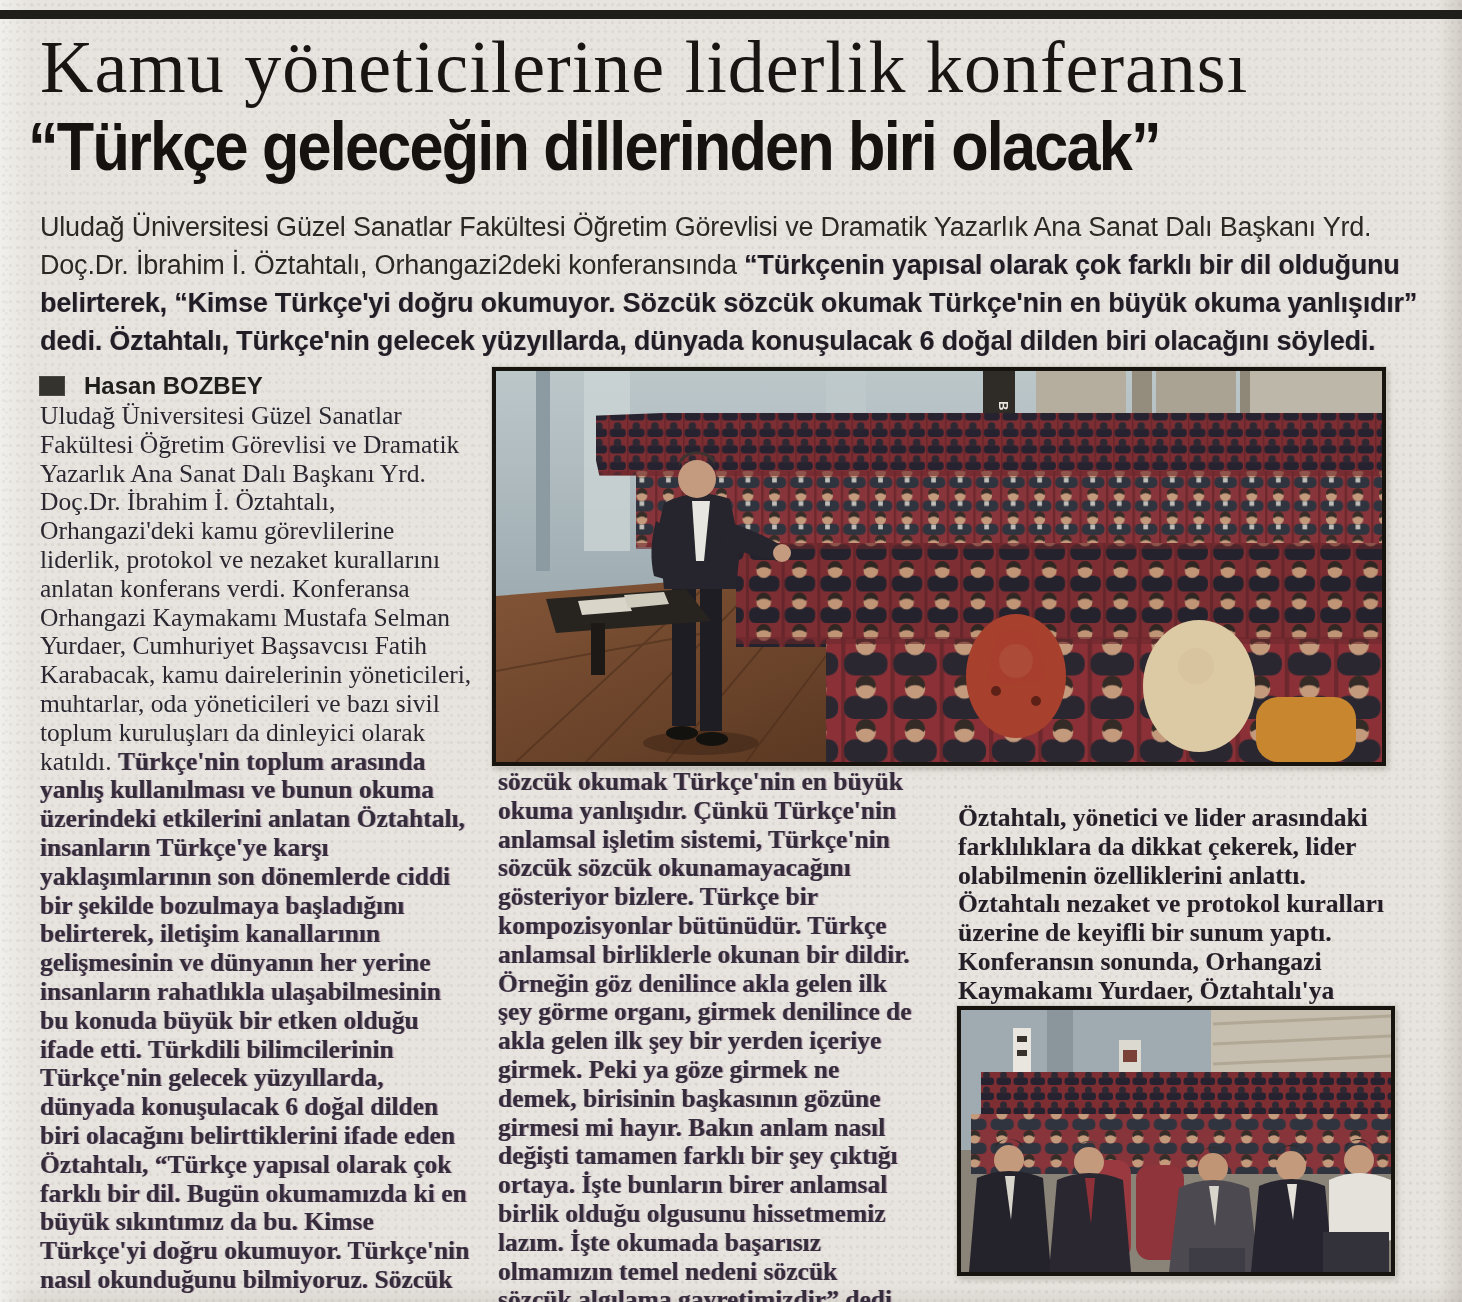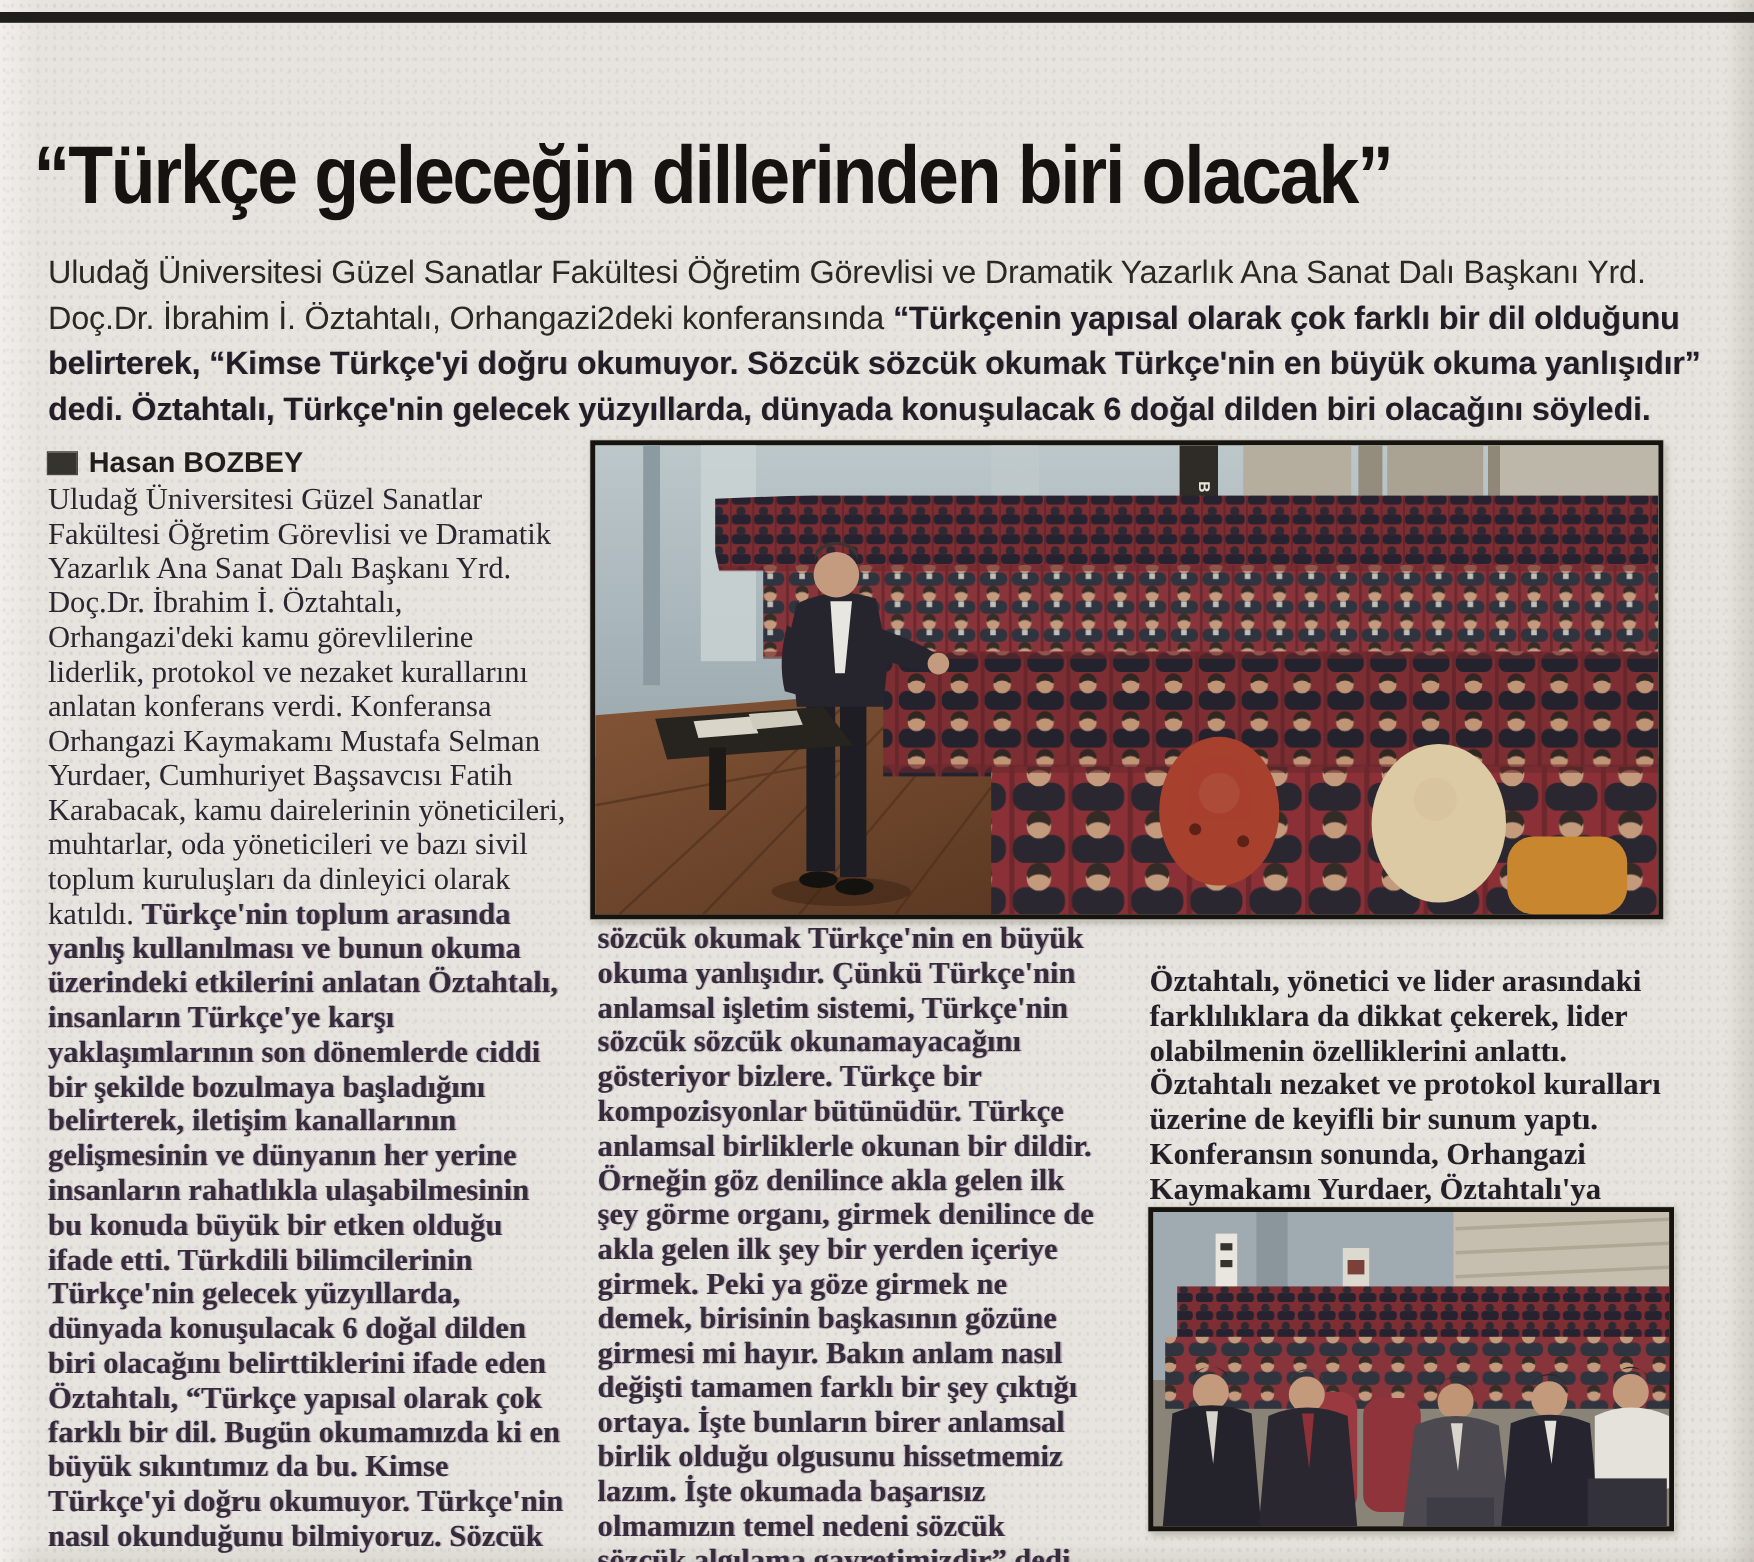--- a/index.html
+++ b/index.html
@@ -27,21 +27,21 @@
     font-family:"Liberation Sans", sans-serif;font-weight:700;
     font-size:68px;line-height:80px;color:#15120f;letter-spacing:-2px;
     transform:scaleX(.90);transform-origin:left center;white-space:nowrap;
   }
   .lead{
     position:absolute;left:40px;top:208px;width:1398px;margin:0;
     font-family:"Liberation Sans", sans-serif;font-size:27px;line-height:38px;
     color:#2b2824;letter-spacing:-0.2px;
   }
   .lead b{color:#211d25;text-shadow:0.7px 0 0 rgba(90,50,95,.30);}
-  .byline{position:absolute;left:40px;top:372px;display:flex;align-items:center;gap:10px;text-align:right;}
+  .byline{position:absolute;left:40px;top:372px;display:flex;align-items:center;gap:20px;text-align:right;}
   .byline-square{width:24px;height:18px;background:#35332e;outline:1px solid #4a4840;}
   .byline-name{font-family:"Liberation Sans", sans-serif;font-weight:700;font-size:24px;color:#201e1b;}
   .col{
     position:absolute;font-family:"Liberation Serif", serif;
     font-size:25.5px;line-height:28.8px;text-align:left;
   }
   .col1{left:40px;top:402px;width:432px;color:#2a2730;}
   .col2{left:498px;top:768px;width:416px;}
   .col3{left:958px;top:804px;width:428px;}
   .smudge{
@@ -60,20 +60,21 @@
   .photo-small{left:957px;top:1006px;width:430px;height:262px;}
   .photo svg{display:block;}
 </style>
 </head>
 <body>
 
 <div class="page">
 
   <div class="top-rule"></div>
 
+  <h1 class="kicker">Kamu yöneticilerine liderlik konferansı</h1>
 
   <h2 class="mainhead">“Türkçe geleceğin dillerinden biri olacak”</h2>
 
   <p class="lead"><span>Uludağ Üniversitesi Güzel Sanatlar Fakültesi Öğretim Görevlisi ve Dramatik Yazarlık Ana Sanat Dalı Başkanı Yrd. Doç.Dr. İbrahim İ. Öztahtalı, Orhangazi2deki konferansında </span><b>“Türkçenin yapısal olarak çok farklı bir dil olduğunu belirterek, “Kimse Türkçe'yi doğru okumuyor. Sözcük sözcük okumak Türkçe'nin en büyük okuma yanlışıdır” dedi. Öztahtalı, Türkçe'nin gelecek yüzyıllarda, dünyada konuşulacak 6 doğal dilden biri olacağını söyledi.</b></p>
 
   <div class="byline">
     <span class="byline-square"></span>
     <span class="byline-name">Hasan BOZBEY</span>
   </div>
 

